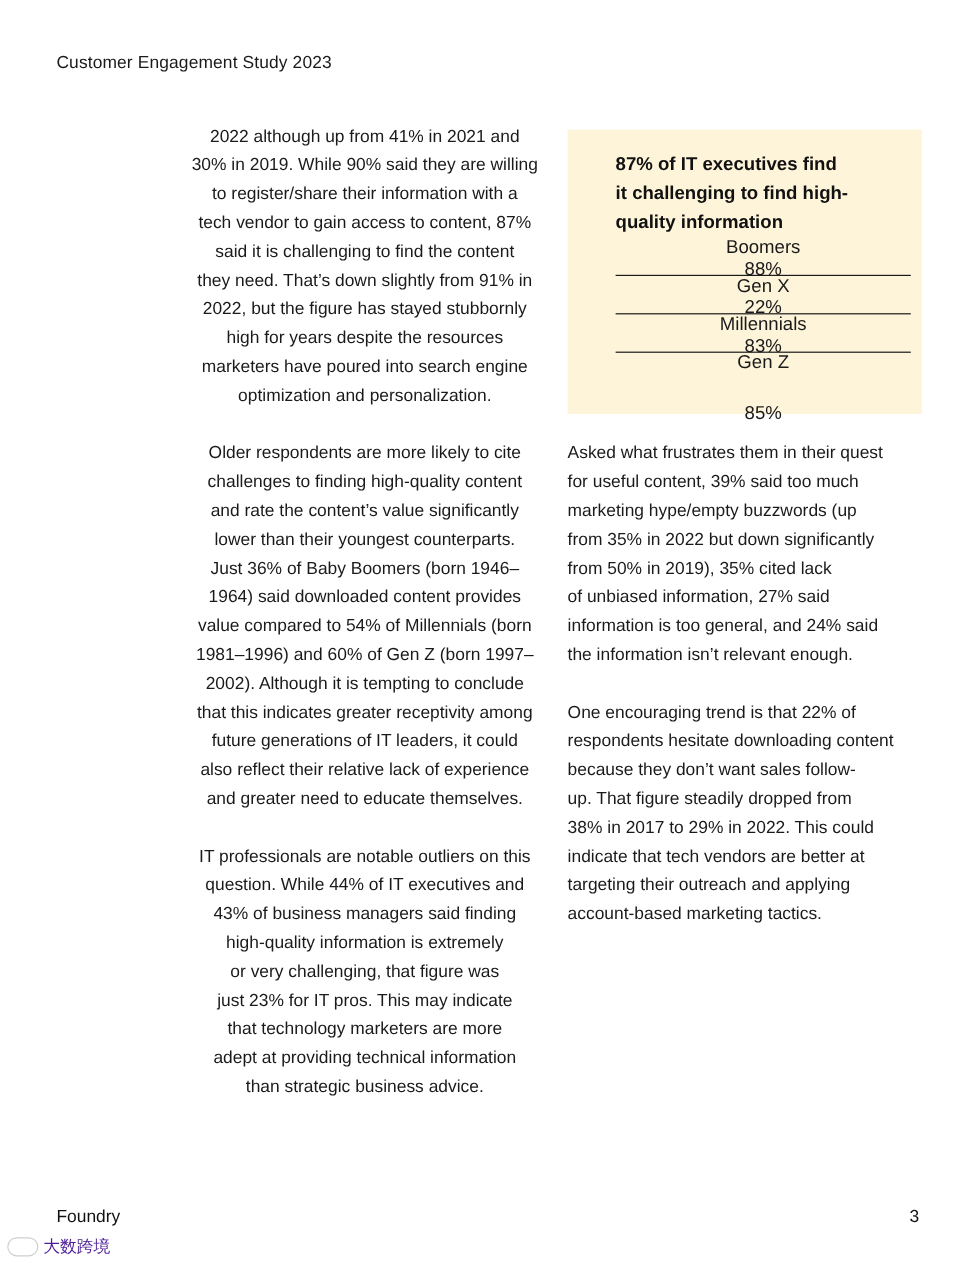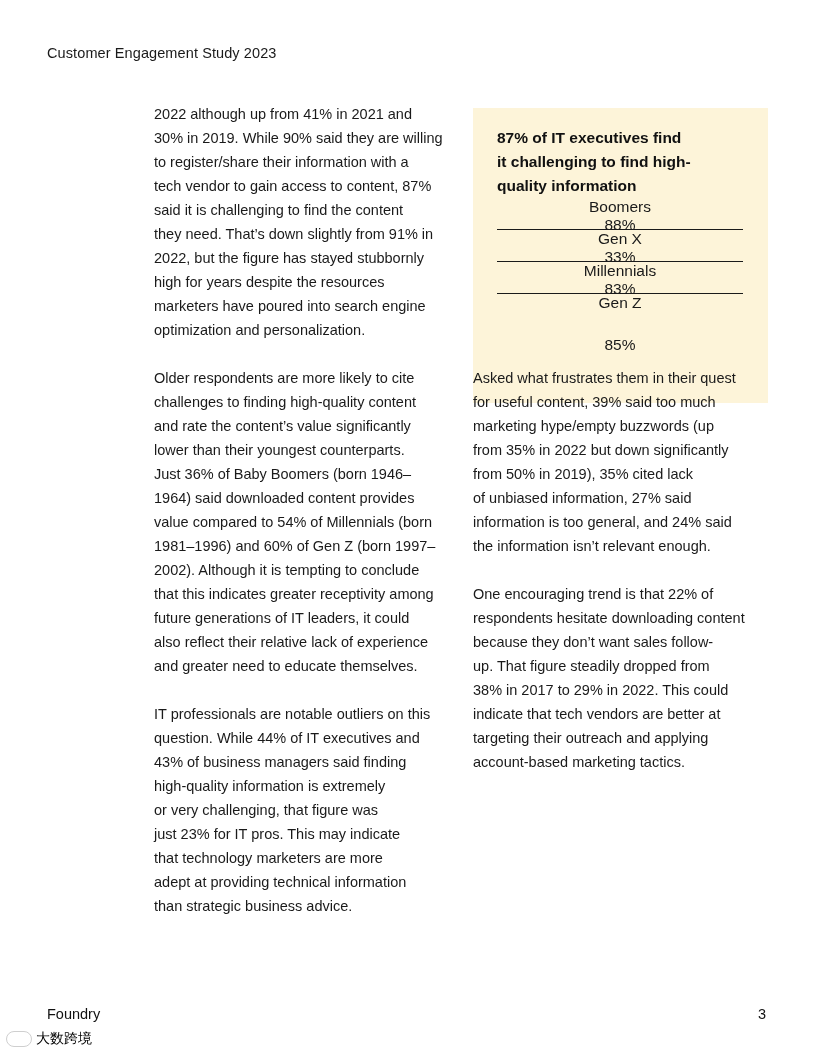--- a/index.html
+++ b/index.html
@@ -10,26 +10,26 @@
     }
     .header-title {
       position: absolute; left: 47px; top: 45px;
       font-size: 14.5px; color: #1a1a1a; letter-spacing: 0.1px;
     }
     .col {
       position: absolute; width: 300px;
       font-size: 14.5px; line-height: 24px; color: #1a1a1a;
     }
     .col p { margin: 0 0 24px 0; white-space: pre-line; }
-    .col-left { left: 154px; top: 102px; }
+    .col-left { left: 154px; top: 102px; text-align: center; }
     .col-right { left: 473px; top: 366px; width: 295px; }
 
     .callout {
-      position: absolute; left: 473px; top: 108px; width: 295px; height: 295px;
-      background: #fdf4d9; box-sizing: border-box; padding: 18px 24px 0 24px;
+      position: absolute; left: 473px; top: 108px; width: 295px; height: 237px;
+      background: #fdf4d9; box-sizing: border-box; padding: 18px 24px 0 40px;
     }
     .callout-title {
       font-weight: bold; font-size: 15.5px; line-height: 24px; color: #111;
       white-space: pre-line; margin: 0 0 0 0;
     }
     .callout-table { width: 246px; margin-top: 0; }
     .callout-row {
       display: flex; justify-content: space-between; align-items: center;
       height: 31px; border-bottom: 1.3px solid #1a1a1a; font-size: 15.5px; flex-direction: column;
     }
@@ -37,21 +37,21 @@
     .callout-row .val { font-weight: normal; }
 
     .footer-brand {
       position: absolute; left: 47px; top: 1006px;
       font-size: 14.5px; font-weight: normal; color: #111;
     }
     .page-number {
       position: absolute; left: 758px; top: 1006px; font-size: 14.5px; color: #111;
     }
     .watermark {
-      position: absolute; left: 6px; top: 1030px; font-size: 14px; color: #000000;
+      position: absolute; left: 6px; top: 1030px; font-size: 14px; color: #4c1d95;
       display: flex; align-items: center; gap: 4px;
     }
     .watermark .wm-icon {
       width: 26px; height: 16px; border: 1.5px solid #cfcfcf; border-radius: 8px;
       box-sizing: border-box;
     }
   </style>
 </head>
 <body>
 
@@ -96,21 +96,21 @@
   <div class="callout-title">87% of IT executives find
 it challenging to find high-
 quality information</div>
   <div class="callout-table">
     <div class="callout-row">
       <span>Boomers</span>
       <span class="val">88%</span>
     </div>
     <div class="callout-row">
       <span>Gen X</span>
-      <span class="val">33%</span>
+      <span class="val">22%</span>
     </div>
     <div class="callout-row">
       <span>Millennials</span>
       <span class="val">83%</span>
     </div>
     <div class="callout-row">
       <span>Gen Z</span>
       <span class="val">85%</span>
     </div>
   </div>

